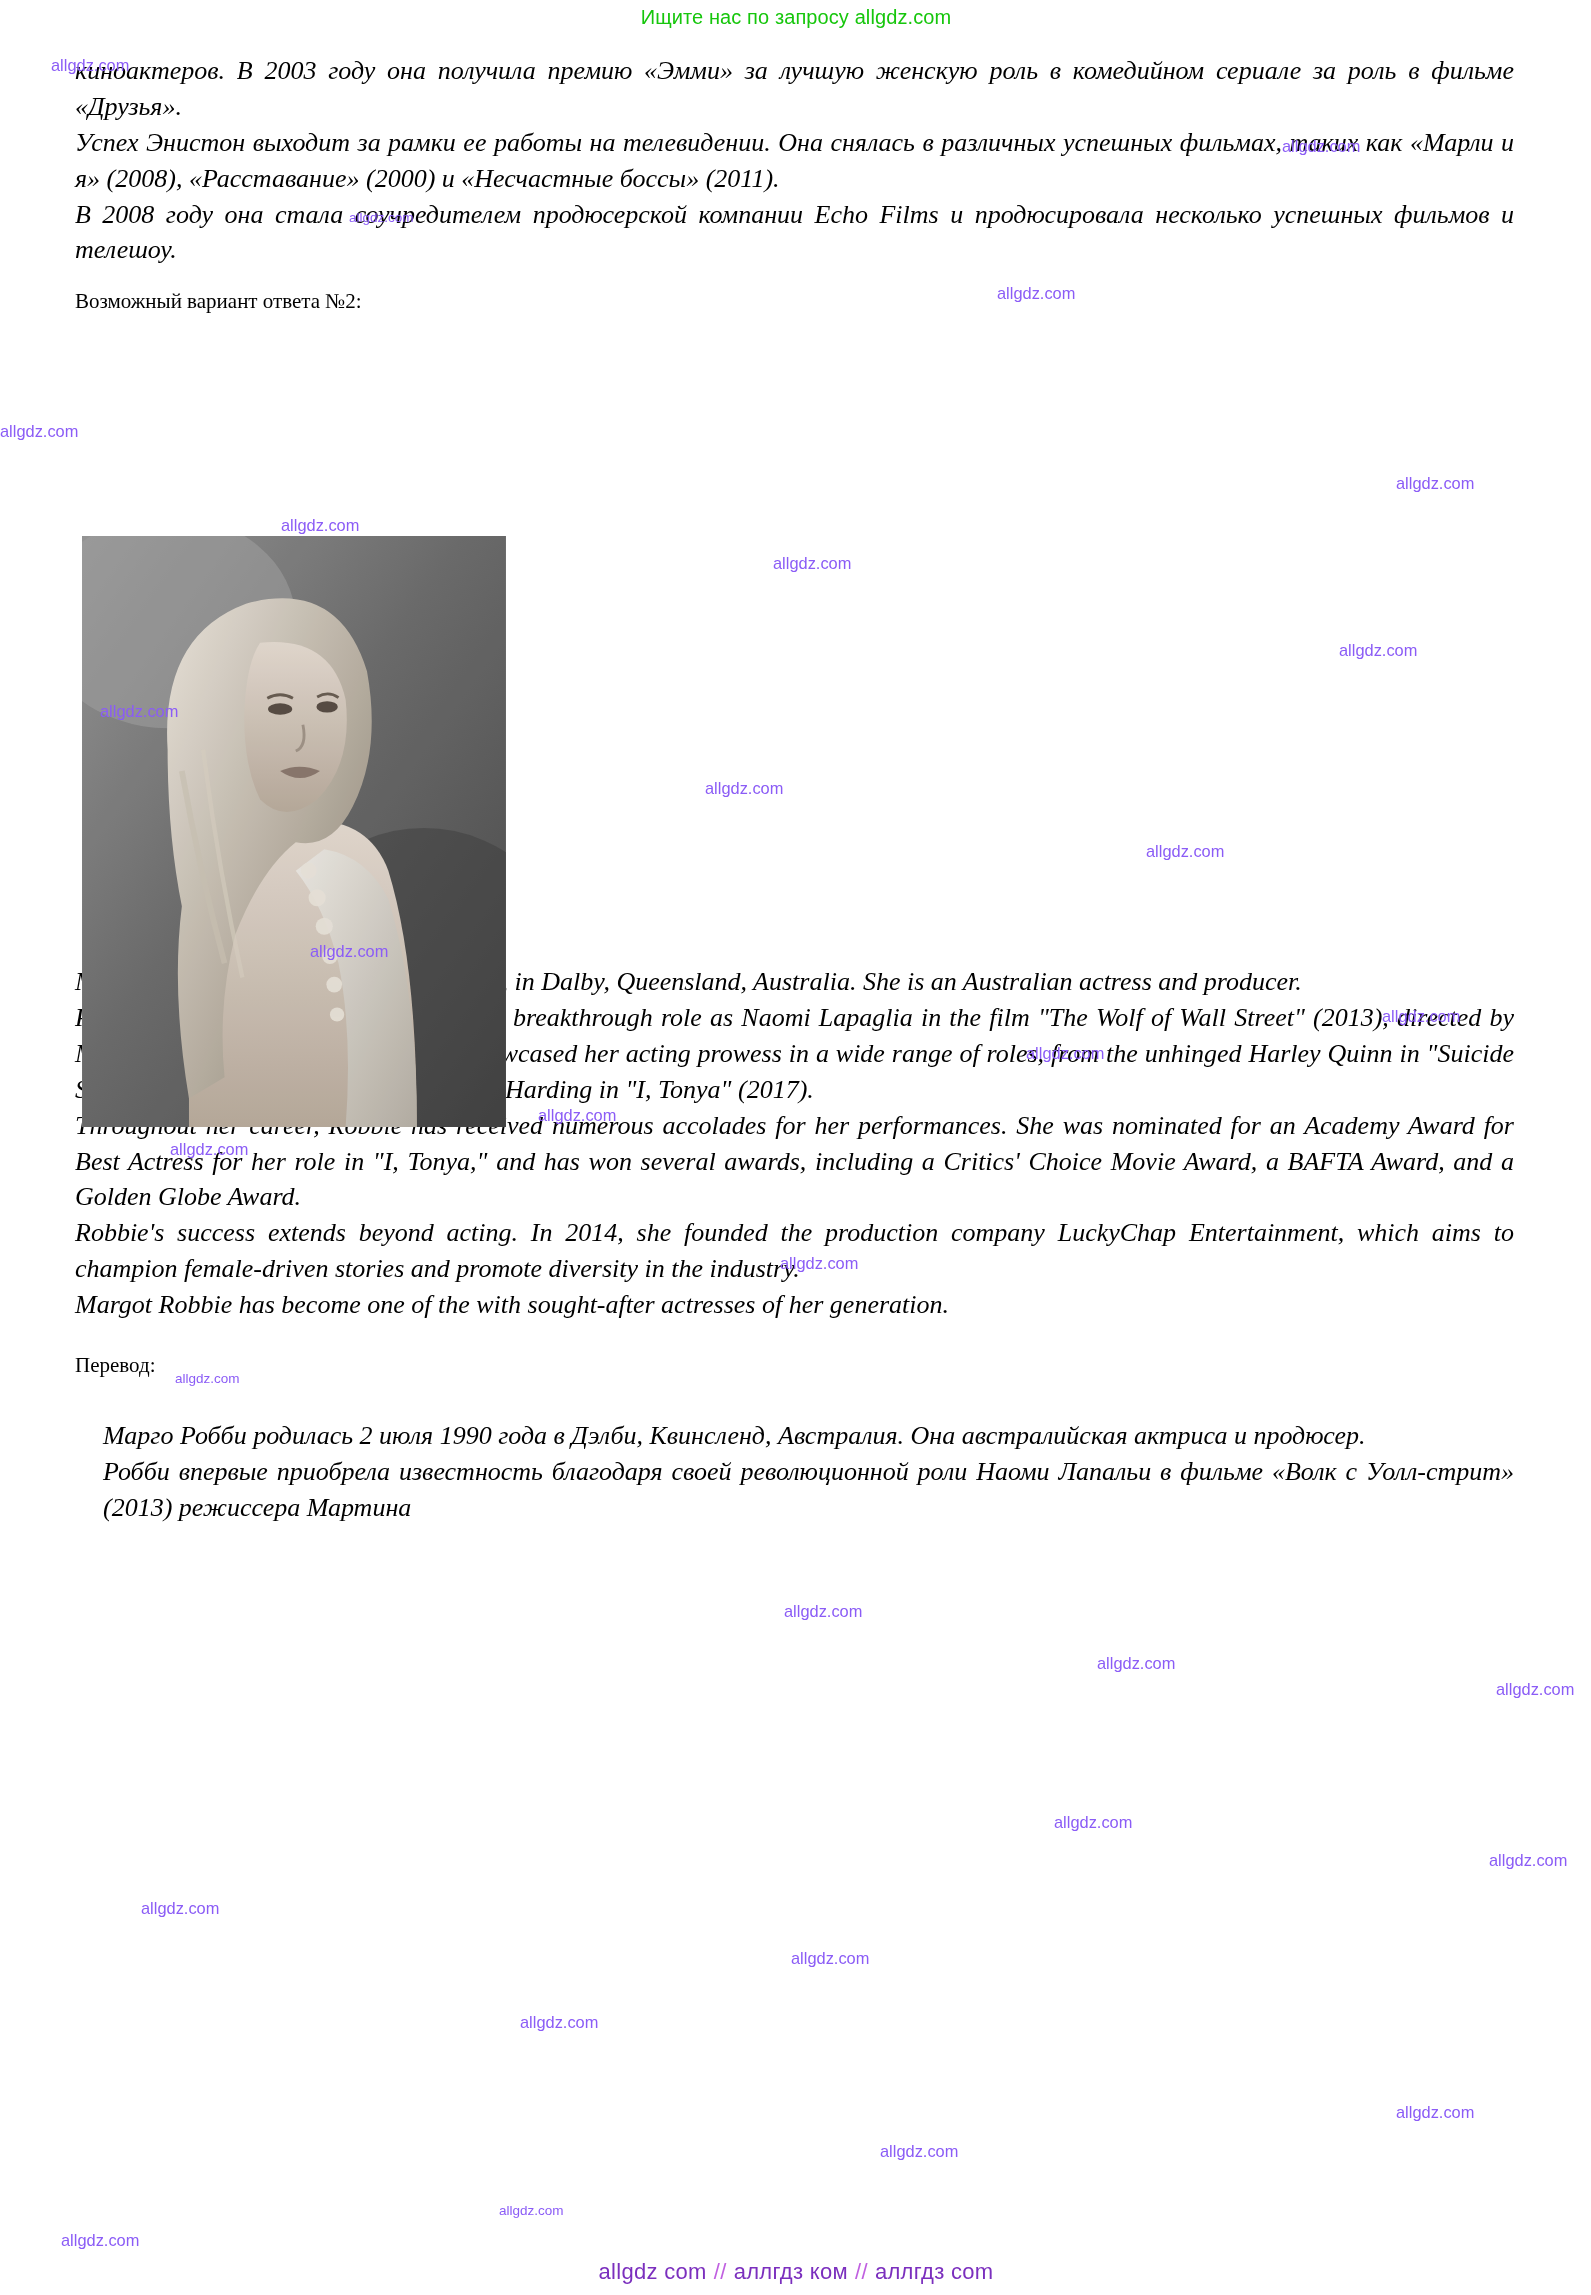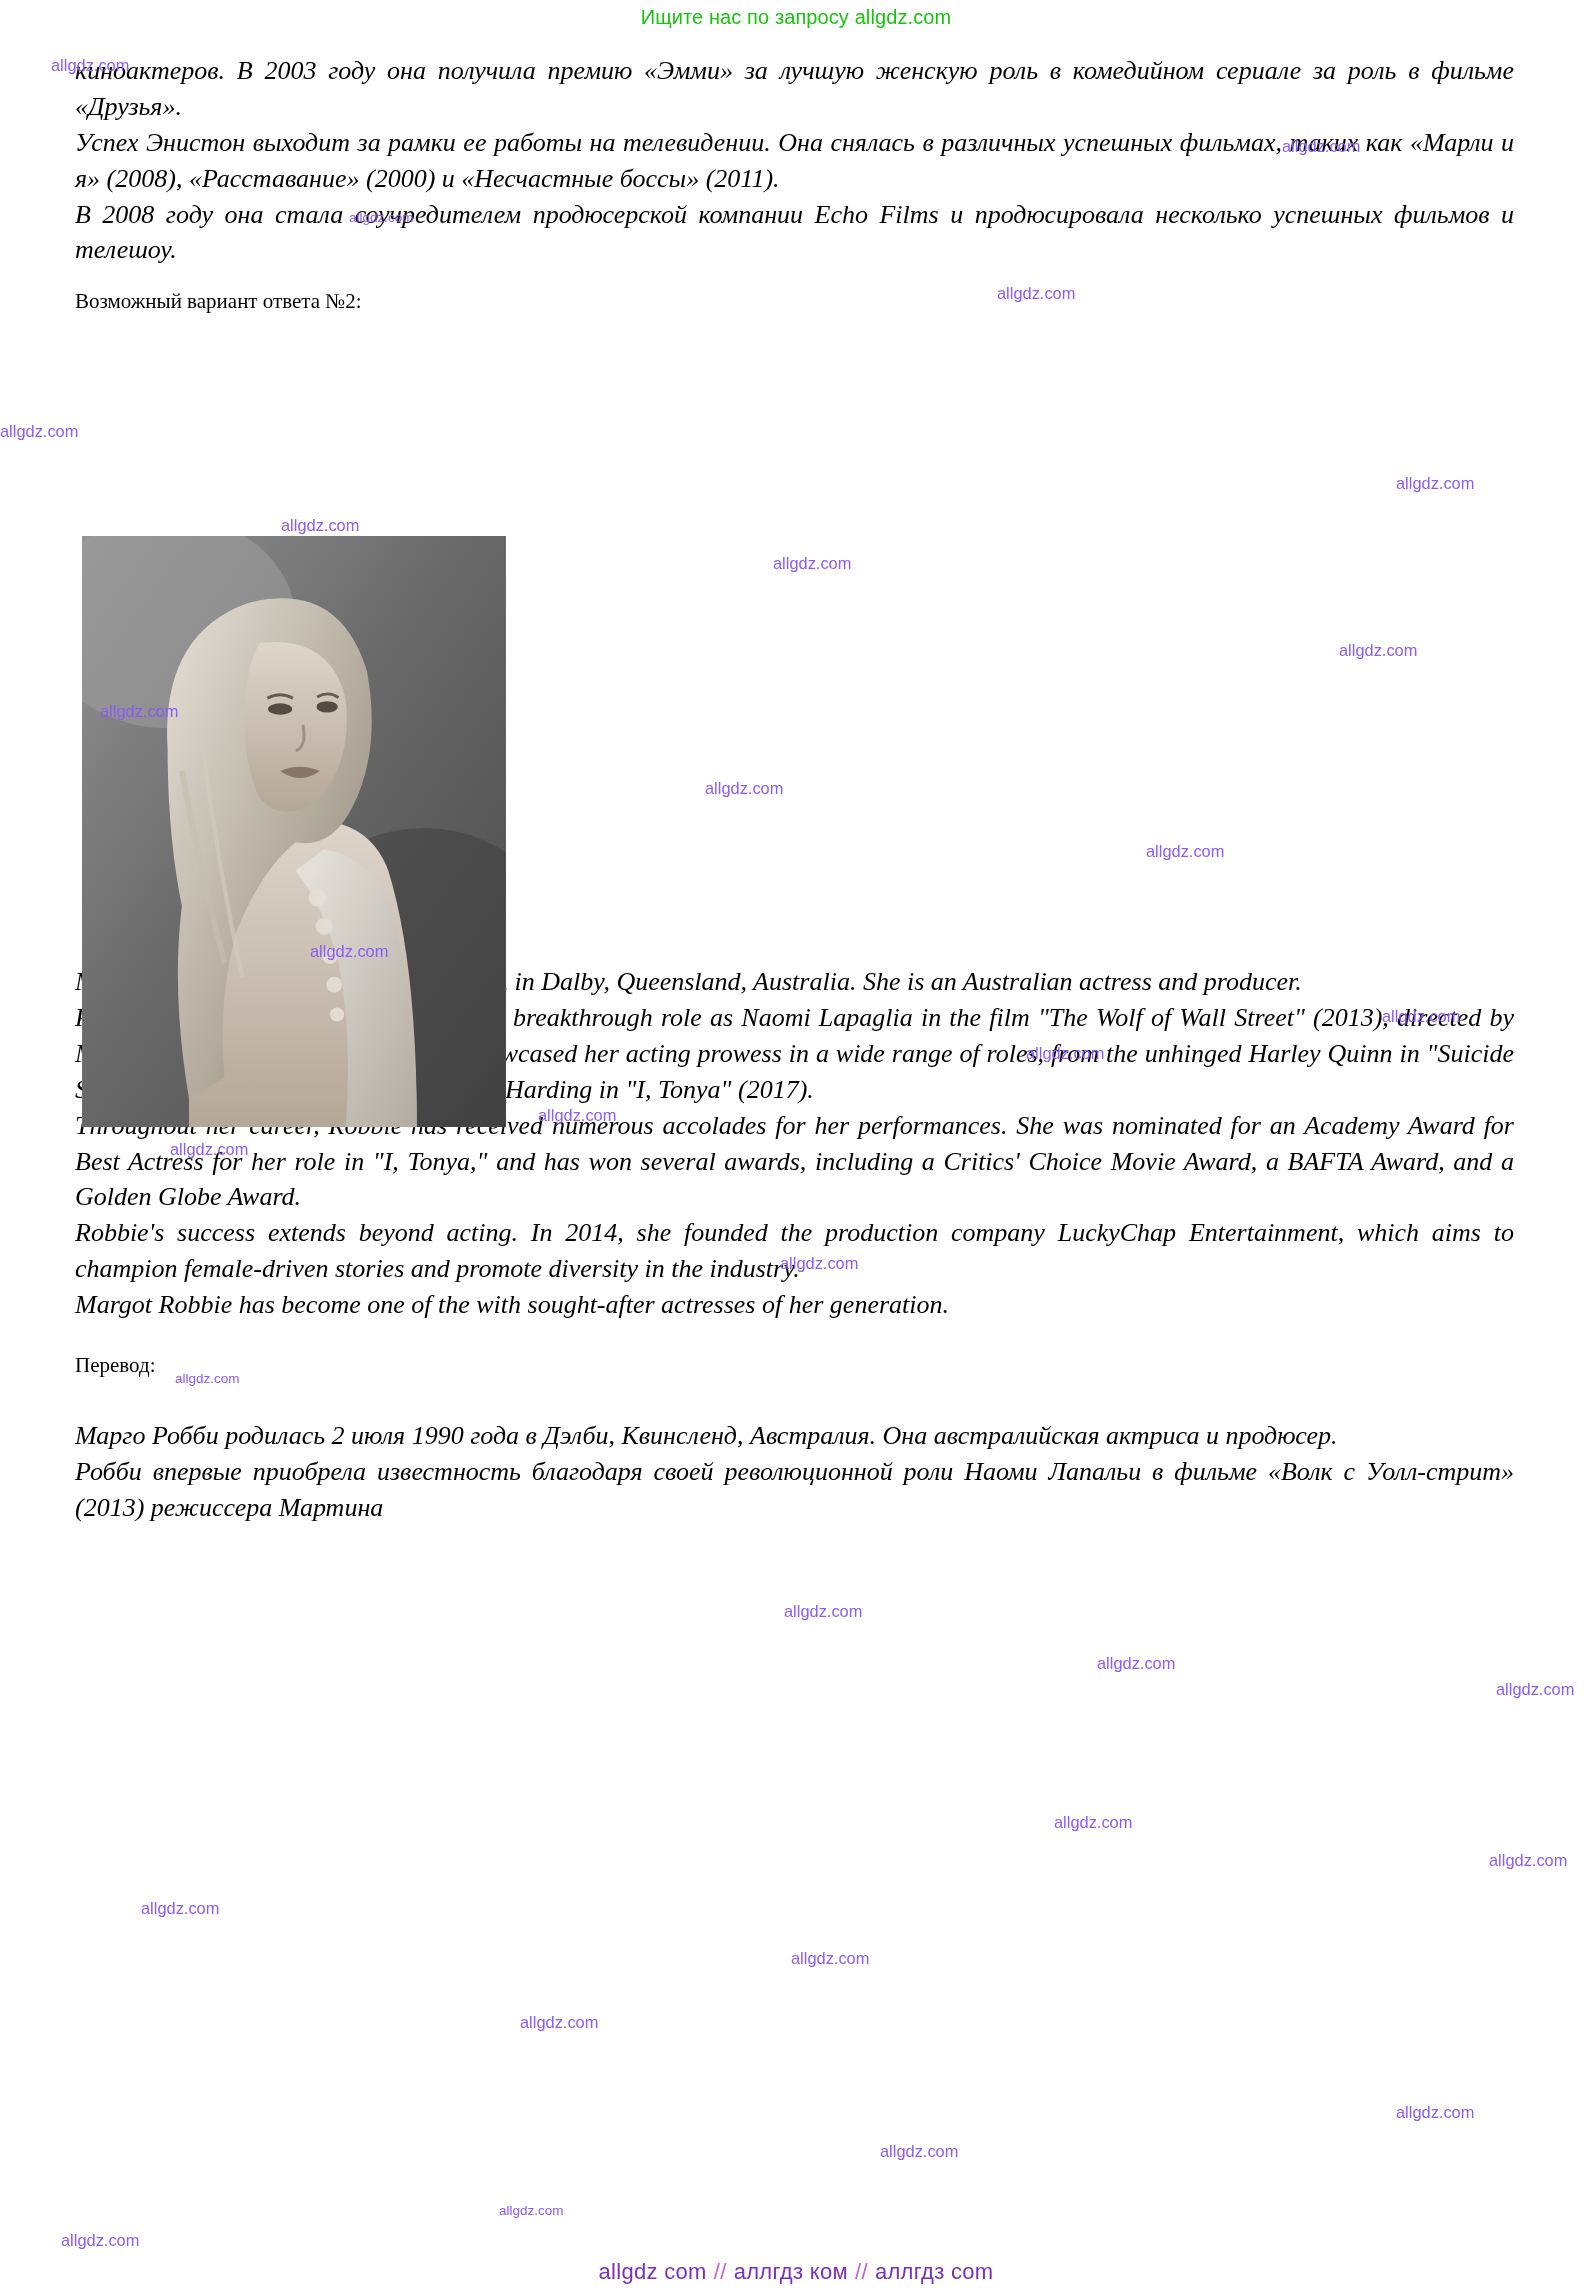--- a/index.html
+++ b/index.html
@@ -83,21 +83,21 @@
   .photo svg { display: block; }
   .wm {
     position: absolute;
     font-family: "Liberation Sans", sans-serif;
     color: #8b5cf6;
     font-size: 16.4px;
     white-space: nowrap;
     pointer-events: none;
   }
   .en-block p.para { text-align: justify; }
-  .ru-block p.para { text-align: justify; }
+  .ru-block p.para { text-align: justify; margin-left: 28px; }
 </style>
 </head>
 <body>
 
 <div class="page">
 
   <div class="top-banner">Ищите нас по запросу allgdz.com</div>
 
   <div class="content">
 

